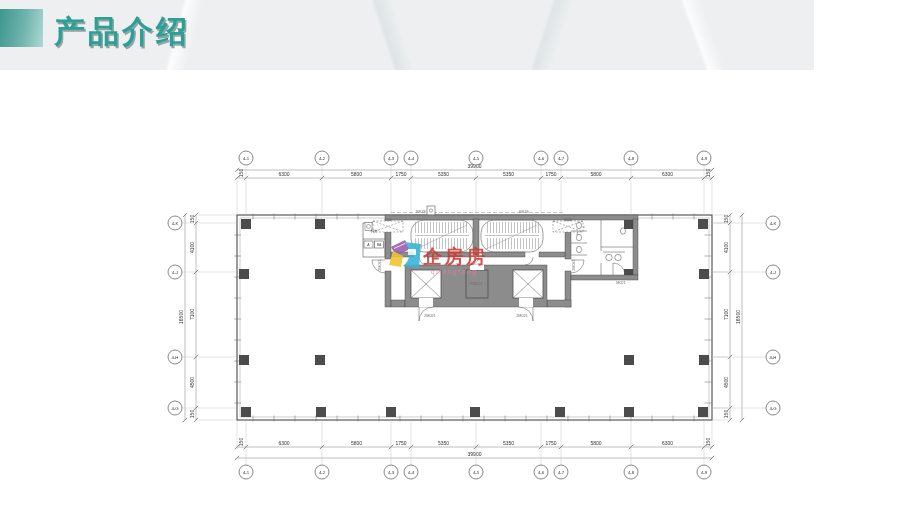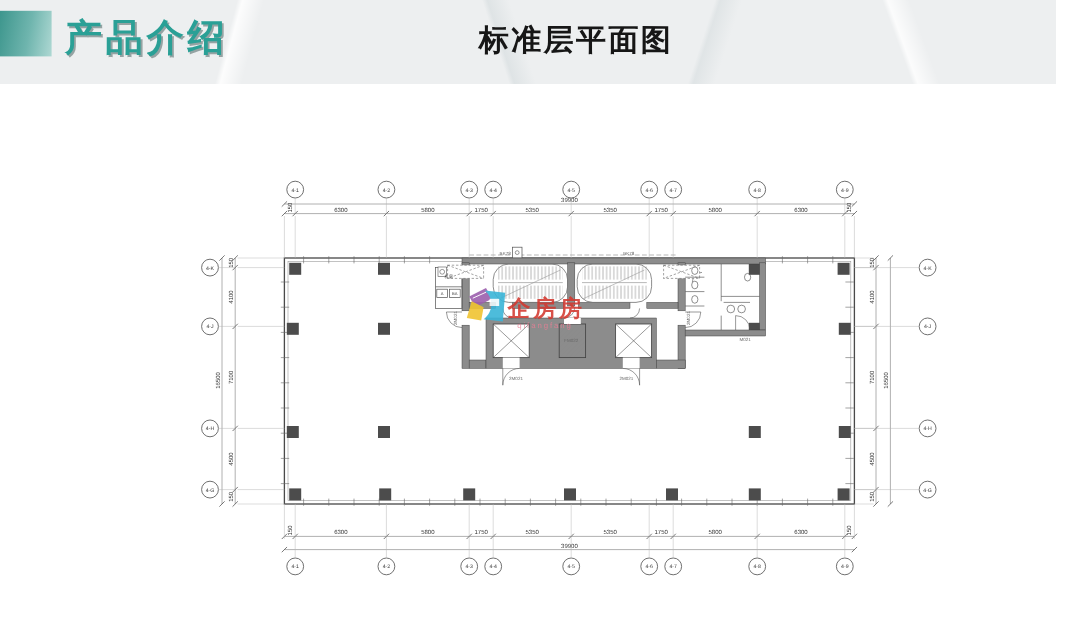--- a/index.html
+++ b/index.html
@@ -3,27 +3,28 @@
 <meta charset="utf-8">
 <style>
   html,body{margin:0;padding:0;}
   body{
     width:900px;height:516px;position:relative;overflow:hidden;
     background:#ffffff;
     font-family:"Liberation Sans","DejaVu Sans",sans-serif;
   }
   
   .header{
-    position:absolute;left:0;top:0;width:880px;height:70px;
+    position:absolute;left:0;top:0;width:800px;height:70px;
     background-color:#edeff0;
     background-image:
       linear-gradient(105deg, transparent 22%, rgba(255,255,255,.85) 22.5%, transparent 24.5%),
       linear-gradient(72deg,  transparent 47%, rgba(213,220,222,.6) 47.5%, transparent 49.5%),
       linear-gradient(108deg, transparent 66%, rgba(213,220,222,.55) 66.5%, transparent 68.5%),
       linear-gradient(70deg,  transparent 84%, rgba(255,255,255,.8) 84.5%, transparent 86.5%);
+    padding-left: 14px;
   }
   .accent-square{
     position:absolute;left:0;top:9px;width:43px;height:38px;
     background:linear-gradient(100deg,#3d968d 0%,#6fb5ae 55%,#aed8d3 100%);
   }
   .section-title{
     position:absolute;left:54px;top:11px;
     font-size:31px;font-weight:900;letter-spacing:3px;
     color:#2aa096;text-shadow:1.5px 1.5px 0 rgba(62,88,86,.5);
     white-space:nowrap;
@@ -36,21 +37,20 @@
   
   .plan-wrap{position:absolute;left:153px;top:135px;width:650px;height:375px;}
   svg text{font-family:"Liberation Sans","DejaVu Sans",sans-serif;}
 </style>
 </head>
 <body>
 
 <div class="header">
   <div class="accent-square"></div>
   <div class="section-title">产品介绍</div>
-  <div class="page-title">标准层平面图</div>
 </div>
 
 <div class="plan-wrap">
 <svg id="plan-svg" viewBox="0 0 650 375" width="650" height="375">
   <defs>
     <pattern id="stairHatch" width="3" height="12" patternUnits="userSpaceOnUse">
       <path d="M1.5,0 V12" stroke="#9a9a9a" stroke-width="0.6"></path>
     </pattern>
     <pattern id="diagHatch" width="4" height="4" patternUnits="userSpaceOnUse">
       <path d="M0,4 L4,0" stroke="#8a8a8a" stroke-width="0.5"></path>

